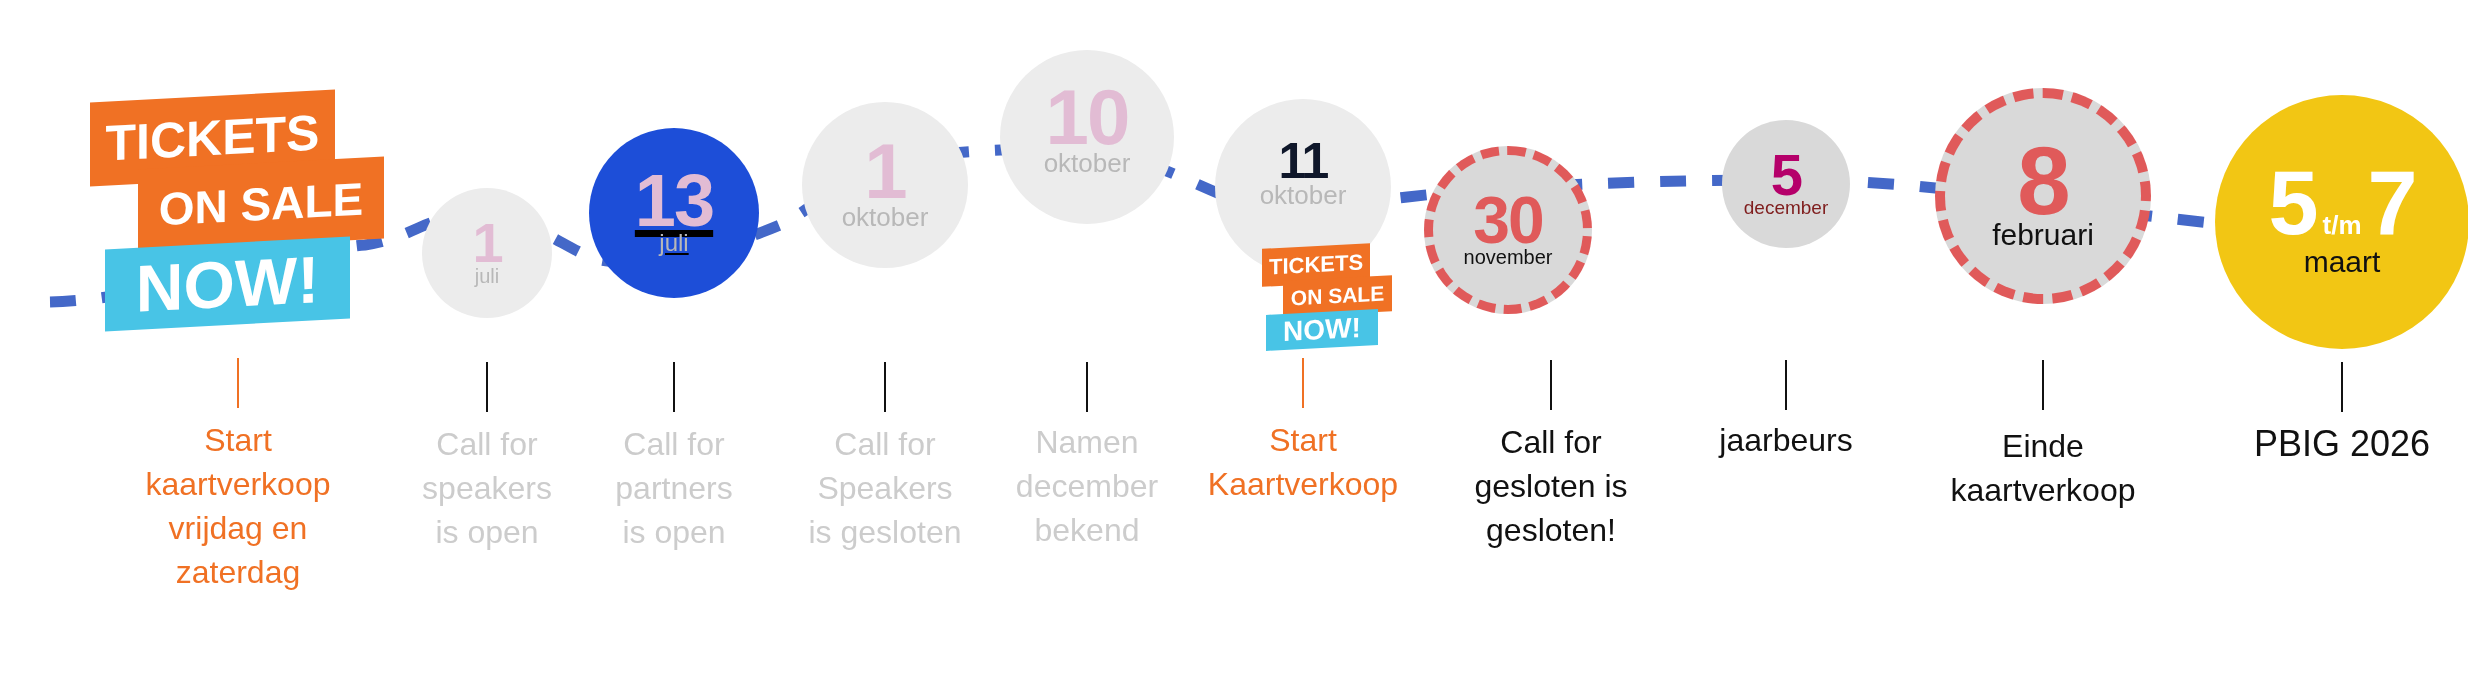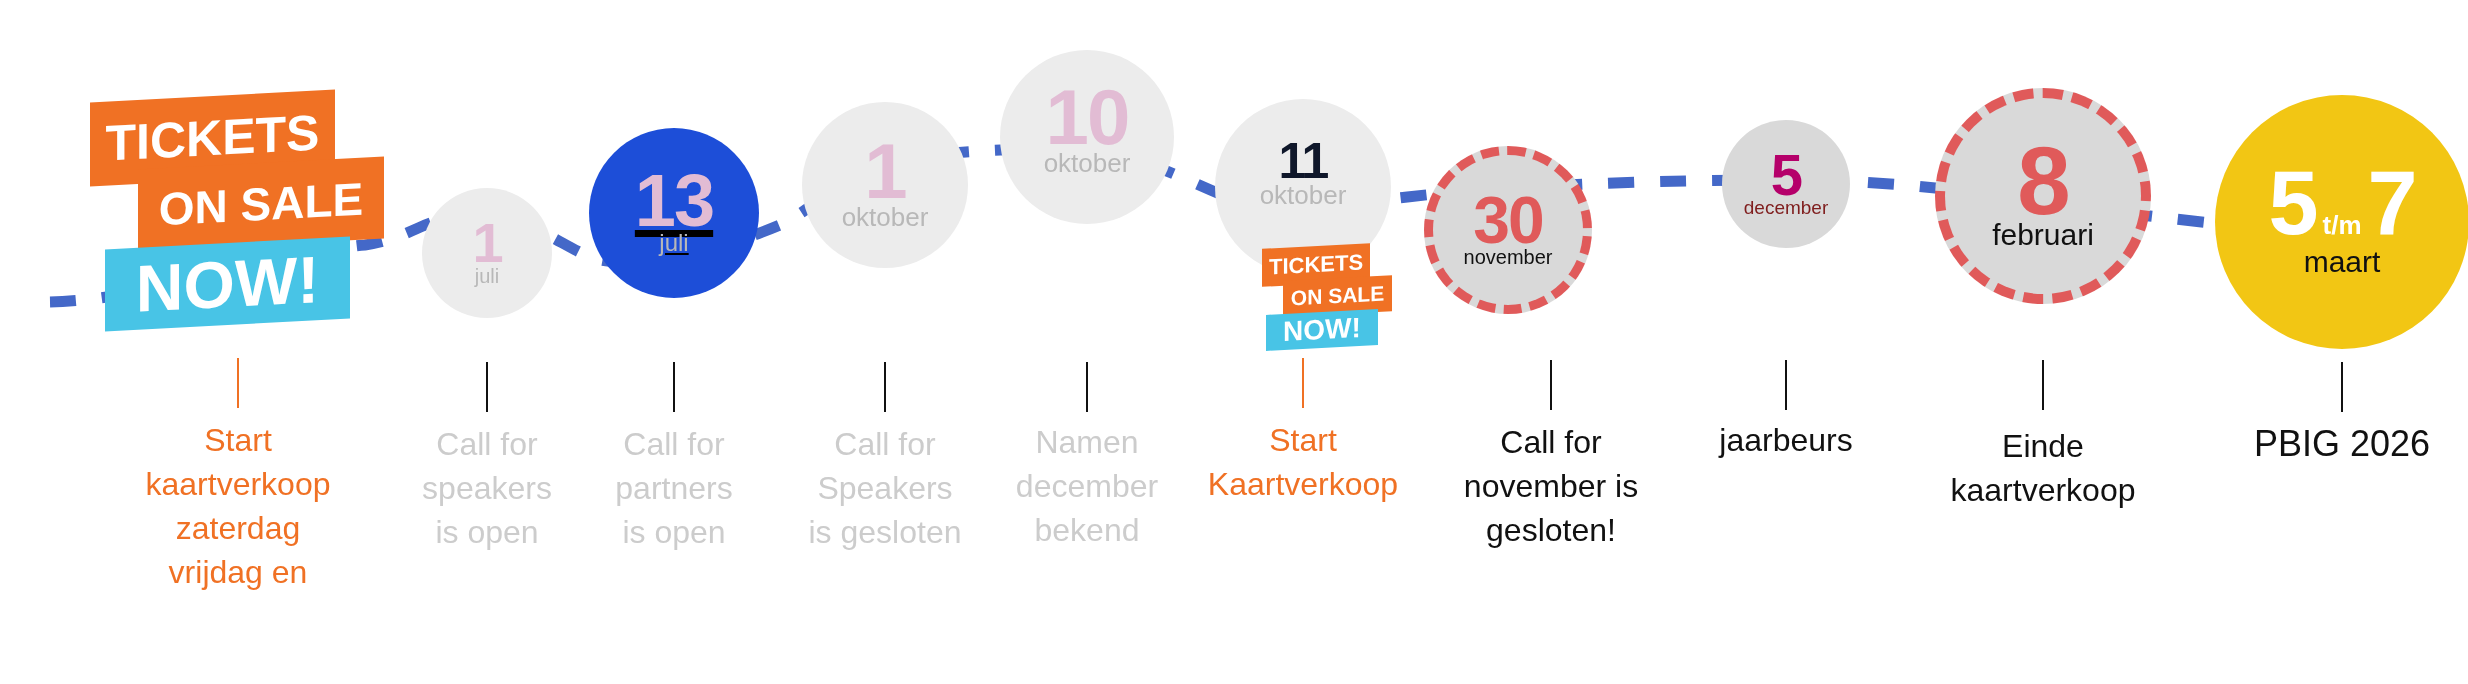--- a/index.html
+++ b/index.html
@@ -84,22 +84,22 @@
 <div class="tick" style="left:1086px;top:362px;height:50px;background:#111;"></div>
 <div class="tick" style="left:1302px;top:358px;height:50px;background:#f07124;"></div>
 <div class="tick" style="left:1550px;top:360px;height:50px;background:#111;"></div>
 <div class="tick" style="left:1785px;top:360px;height:50px;background:#111;"></div>
 <div class="tick" style="left:2042px;top:360px;height:50px;background:#111;"></div>
 <div class="tick" style="left:2341px;top:362px;height:50px;background:#111;"></div>
 
 <div class="label" style="left:238px;top:418px;font-size:32px;line-height:44px;color:#f07124;">
   <div>Start</div>
   <div>kaartverkoop</div>
+  <div>vrijdag en</div>
   <div>zaterdag</div>
-  <div>vrijdag en</div>
 </div>
 <div class="label" style="left:487px;top:422px;font-size:32px;line-height:44px;color:#cccccc;">
   <div>Call for</div>
   <div>speakers</div>
   <div>is open</div>
 </div>
 <div class="label" style="left:674px;top:422px;font-size:32px;line-height:44px;color:#cccccc;">
   <div>Call for</div>
   <div>partners</div>
   <div>is open</div>
@@ -113,21 +113,21 @@
   <div>Namen</div>
   <div>december</div>
   <div>bekend</div>
 </div>
 <div class="label" style="left:1303px;top:418px;font-size:32px;line-height:44px;color:#f07124;">
   <div>Start</div>
   <div>Kaartverkoop</div>
 </div>
 <div class="label" style="left:1551px;top:420px;font-size:32px;line-height:44px;color:#111;">
   <div>Call for</div>
-  <div>november is</div>
+  <div>gesloten is</div>
   <div>gesloten!</div>
 </div>
 <div class="label" style="left:1786px;top:418px;font-size:32px;line-height:44px;color:#111;">
   <div>jaarbeurs</div>
 </div>
 <div class="label" style="left:2043px;top:424px;font-size:32px;line-height:44px;color:#111;">
   <div>Einde</div>
   <div>kaartverkoop</div>
 </div>
 <div class="label" style="left:2342px;top:422px;font-size:36px;line-height:44px;color:#111;">

